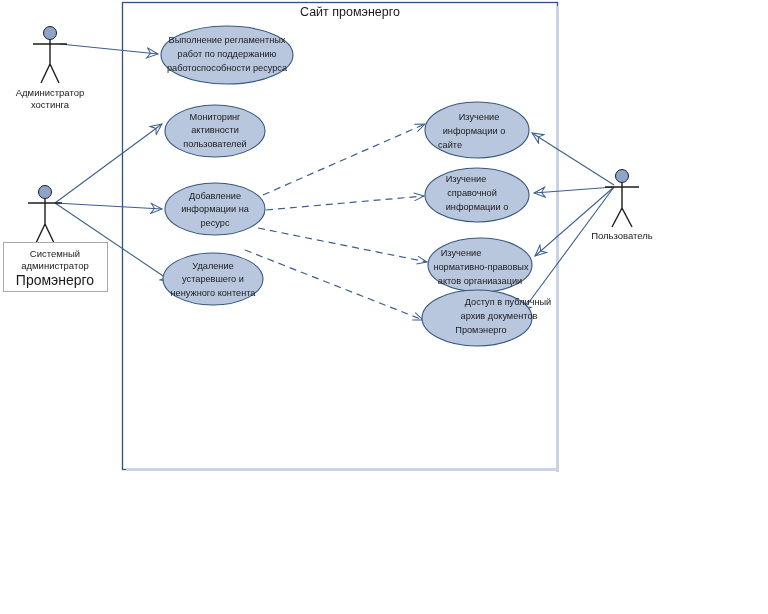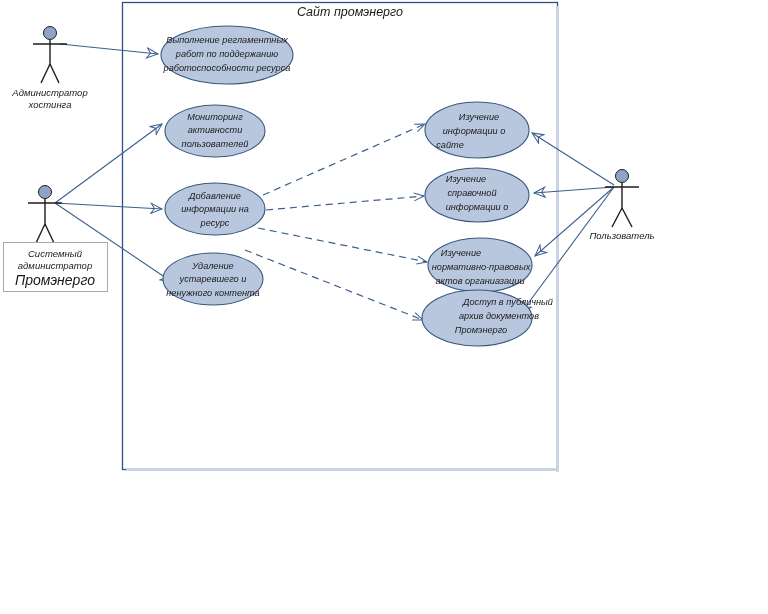--- a/index.html
+++ b/index.html
@@ -13,21 +13,20 @@
     font-family: "Liberation Sans", sans-serif;
     position: relative;
     overflow: hidden;
   }
   #diagram-root {
     position: absolute;
     left: 0;
     top: 0;
     width: 768px;
     height: 614px;
-    font-style: italic;
   }
   svg#uml-canvas {
     position: absolute;
     left: 0;
     top: 0;
     width: 768px;
     height: 614px;
     display: block;
   }
   .uc-text {

